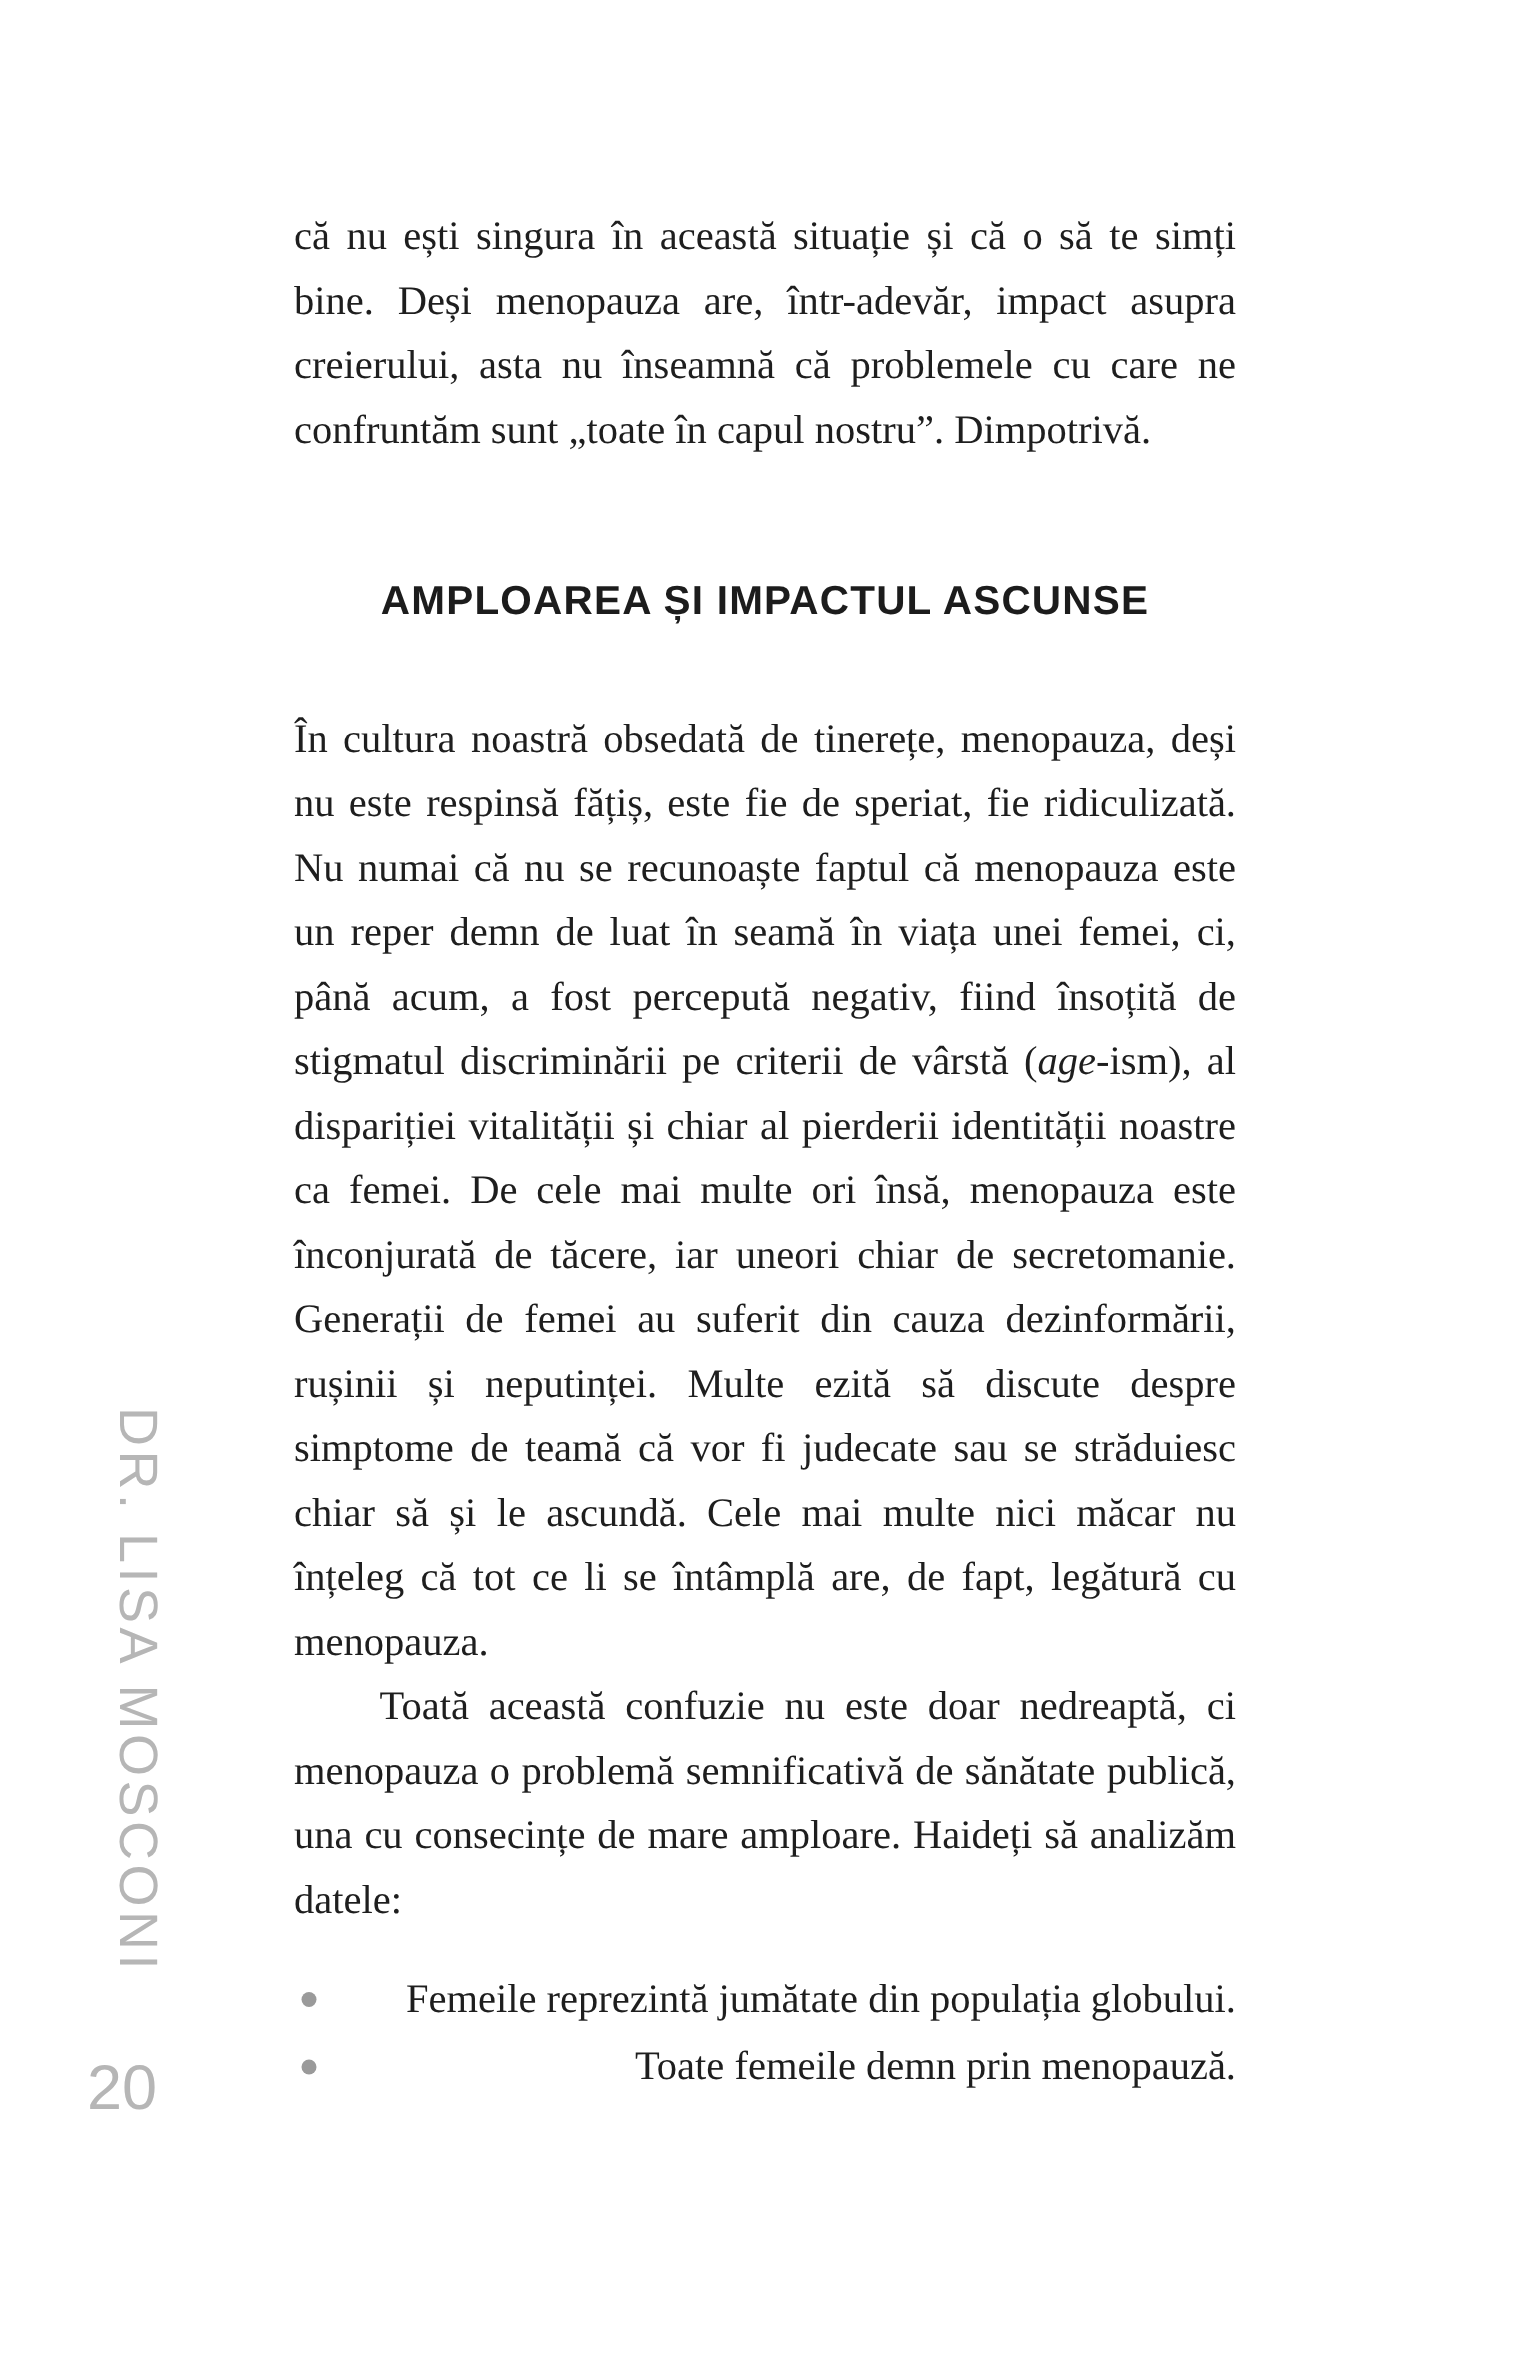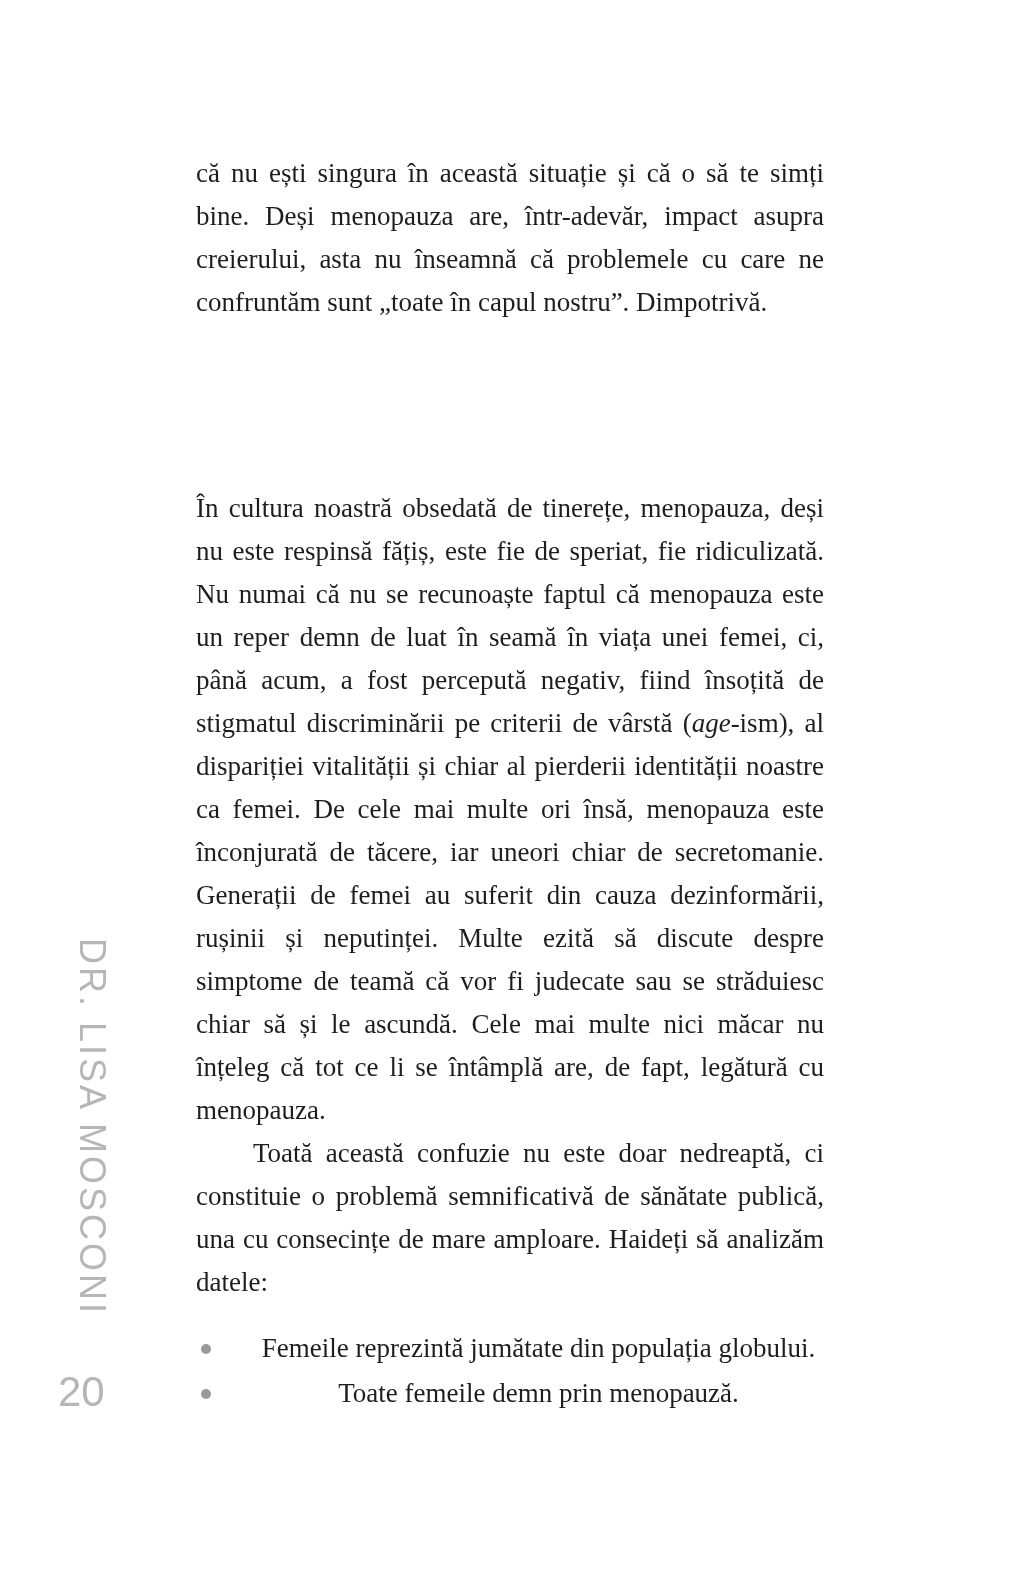--- a/index.html
+++ b/index.html
@@ -39,21 +39,21 @@
     top: 1368px;
     font-family: "Liberation Sans", sans-serif;
     font-size: 42px;
     color: #b6b6b6;
   }
 
   
   .content {
     position: absolute;
     left: 196px;
-    top: 152px;
+    top: 136px;
     width: 628px;
   }
   .intro {
     margin: 0;
     font-size: 27px;
     line-height: 43px;
     text-align: justify;
   }
   .heading {
     margin: 70px 0 0 0;
@@ -84,21 +84,21 @@
   .bullet-list {
     margin: 22px 0 0 0;
     padding: 0;
     list-style: none;
   }
   .bullet-list li {
     position: relative;
     padding-left: 57px;
     font-size: 27px;
     line-height: 45px;
-    text-align: center;
+    text-align: right;
   }
   .bullet-dot {
     position: absolute;
     left: 5px;
     top: 18px;
     width: 10px;
     height: 10px;
     border-radius: 50%;
     background: #9a9a9a;
   }
@@ -110,26 +110,26 @@
 
   <div class="author-vertical">DR. LISA MOSCONI</div>
 
   <div class="page-number">20</div>
 
   <div class="content">
 
     <p class="intro">că nu ești singura în această situație și că o să te simți bine. Deși menopauza are, într-adevăr, impact asupra creierului, asta nu înseamnă că problemele cu care ne confruntăm sunt „toate în capul nostru”. Dimpotrivă.</p>
 
     <h2 class="heading">
-      <br>
+      <span>AMPLOAREA ȘI IMPACTUL ASCUNSE</span><br>
     </h2>
 
     <p class="body-para first-after-heading"><span>În cultura noastră obsedată de tinerețe, menopauza, deși nu este respinsă fățiș, este fie de speriat, fie ridiculizată. Nu numai că nu se recunoaște faptul că menopauza este un reper demn de luat în seamă în viața unei femei, ci, până acum, a fost percepută negativ, fiind însoțită de stigmatul discriminării pe criterii de vârstă (</span><em>age</em><span>-ism), al dispariției vitalității și chiar al pierderii identității noastre ca femei. De cele mai multe ori însă, menopauza este înconjurată de tăcere, iar uneori chiar de secretomanie. Generații de femei au suferit din cauza dezinformării, rușinii și neputinței. Multe ezită să discute despre simptome de teamă că vor fi judecate sau se străduiesc chiar să și le ascundă. Cele mai multe nici măcar nu înțeleg că tot ce li se întâmplă are, de fapt, legătură cu menopauza.</span></p>
 
-    <p class="body-para indented">Toată această confuzie nu este doar nedreaptă, ci constituie o problemă semnificativă de sănătate publică, una cu consecințe de mare amploare. Haideți să analizăm datele:</p>
+    <p class="body-para indented">Toată această confuzie nu este doar nedreaptă, ci menopauza o problemă semnificativă de sănătate publică, una cu consecințe de mare amploare. Haideți să analizăm datele:</p>
 
     <ul class="bullet-list">
       <li>
         <span class="bullet-dot"></span>
         <span>Femeile reprezintă jumătate din populația globului.</span>
       </li>
       <li>
         <span class="bullet-dot"></span>
         <span>Toate femeile demn prin menopauză.</span>
       </li>

